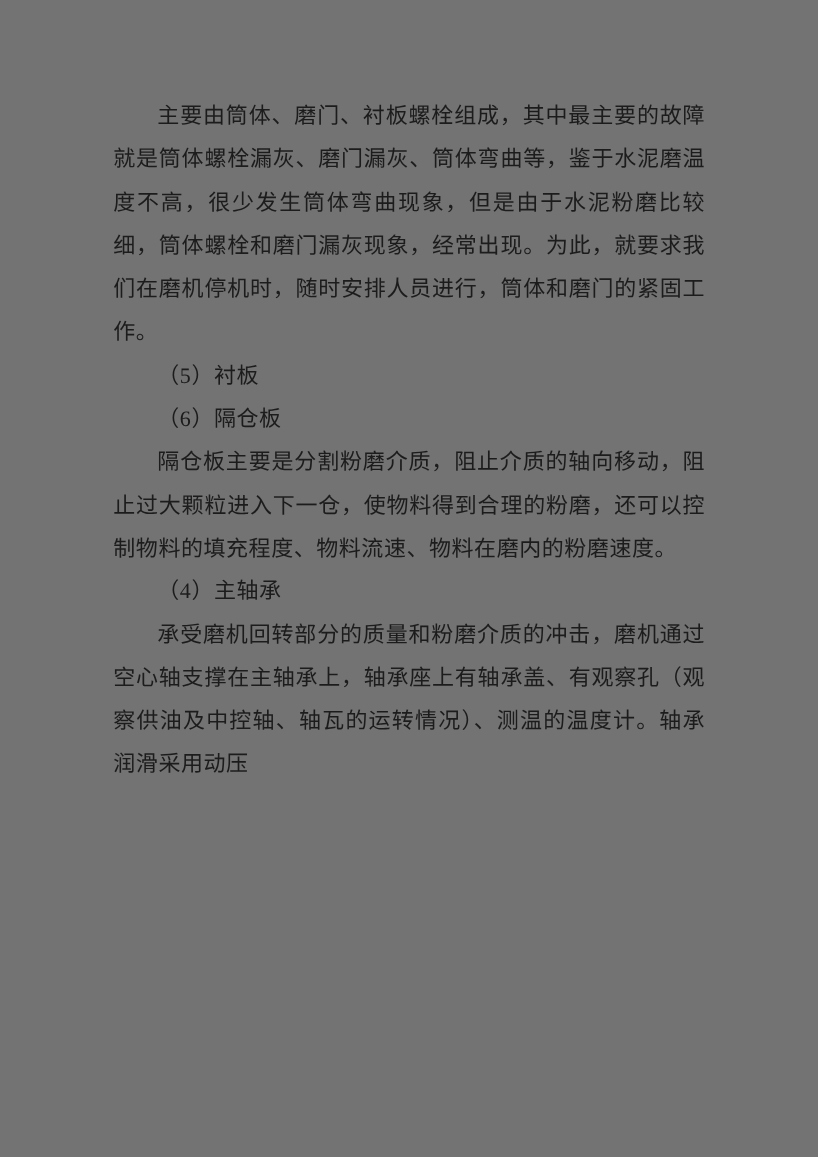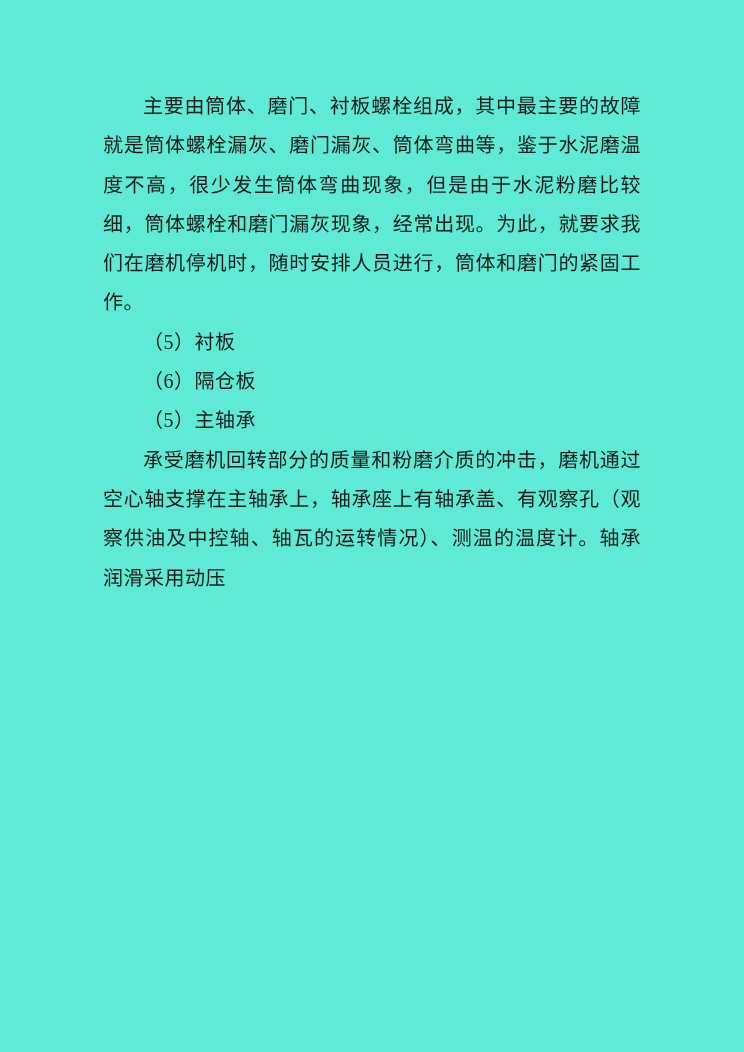--- a/index.html
+++ b/index.html
@@ -4,21 +4,21 @@
   <style>
     html, body {
       margin: 0;
       padding: 0;
       background: #ffffff;
     }
     .page {
       position: relative;
       width: 744px;
       height: 1052px;
-      background: #5eead4;
+      background: #737373;
       overflow: hidden;
     }
     .textblock {
       position: absolute;
       left: 103px;
       top: 87px;
       width: 538px;
       font-family: "Liberation Serif", "DejaVu Serif", serif;
       font-size: 20px;
       line-height: 39.3px;
@@ -34,16 +34,17 @@
     }
   </style>
 </head>
 <body>
 
 <div class="page">
   <div class="textblock">
     <p>主要由筒体、磨门、衬板螺栓组成，其中最主要的故障就是筒体螺栓漏灰、磨门漏灰、筒体弯曲等，鉴于水泥磨温度不高，很少发生筒体弯曲现象，但是由于水泥粉磨比较细，筒体螺栓和磨门漏灰现象，经常出现。为此，就要求我们在磨机停机时，随时安排人员进行，筒体和磨门的紧固工作。</p>
     <p>（5）衬板</p>
     <p>（6）隔仓板</p>
-    <p>（5）主轴承</p>
+    <p>隔仓板主要是分割粉磨介质，阻止介质的轴向移动，阻止过大颗粒进入下一仓，使物料得到合理的粉磨，还可以控制物料的填充程度、物料流速、物料在磨内的粉磨速度。</p>
+    <p>（4）主轴承</p>
     <p>承受磨机回转部分的质量和粉磨介质的冲击，磨机通过空心轴支撑在主轴承上，轴承座上有轴承盖、有观察孔（观察供油及中控轴、轴瓦的运转情况）、测温的温度计。轴承润滑采用动压</p>
   </div>
 </div>
 
 </body></html>

